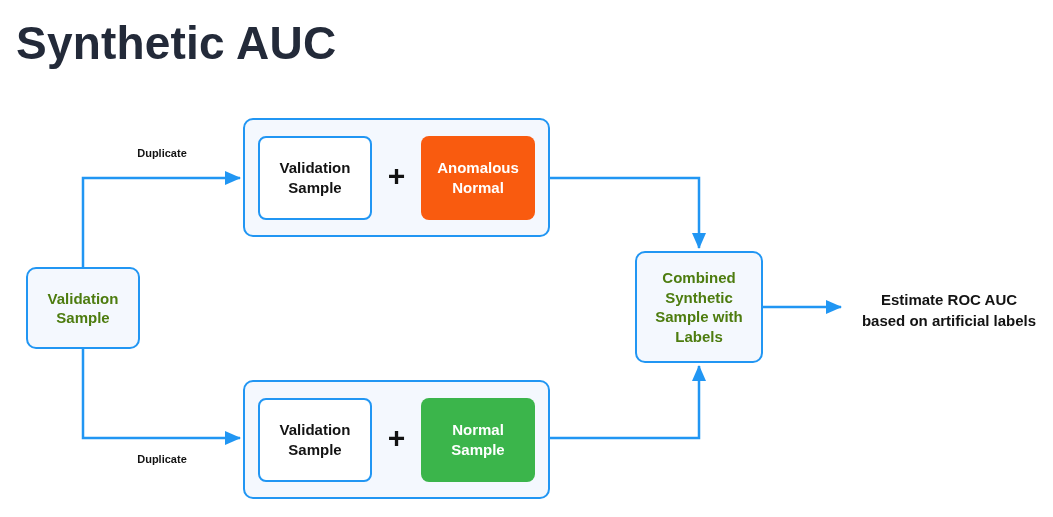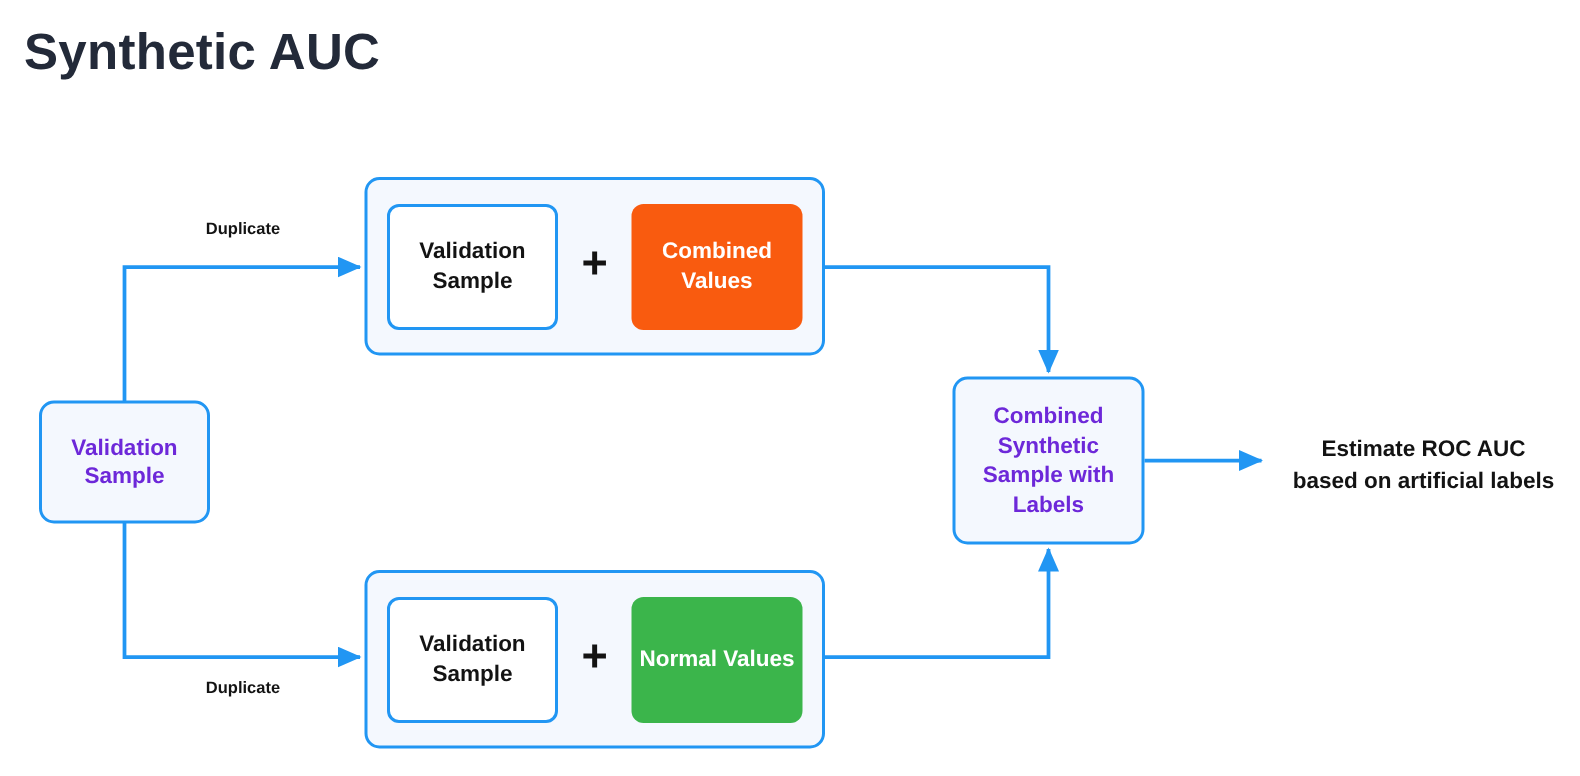--- a/index.html
+++ b/index.html
@@ -9,21 +9,21 @@
     position: relative;
     width: 1053px;
     height: 517px;
     background: #ffffff;
     overflow: hidden;
   }
   .title {
     position: absolute;
     left: 16px;
     top: 16px;
-    font-size: 34px;
+    font-size: 46px;
     font-weight: 700;
     color: #232A39;
     letter-spacing: 0.2px;
   }
   .edges-svg {
     position: absolute;
     left: 0; top: 0;
     width: 1053px; height: 517px;
   }
   .node {
@@ -31,21 +31,21 @@
     border: 2.5px solid #2196F3;
     border-radius: 10px;
     background: #F4F8FE;
     display: flex;
     align-items: center;
     justify-content: center;
     text-align: center;
     font-weight: 700;
     font-size: 15px;
     line-height: 1.3;
-    color: #6d28d9;
+    color: #4d7c0f;
   }
   .node-source { left: 26px; top: 267px; width: 114px; height: 82px; padding: 4px; }
   .group {
     position: absolute;
     width: 307px; height: 119px;
     border: 2.5px solid #2196F3;
     border-radius: 10px;
     background: #F4F8FE;
     display: flex;
     align-items: center;
@@ -131,27 +131,27 @@
   </svg>
 
   <div class="edge-label edge-label-top">Duplicate</div>
   <div class="edge-label edge-label-bottom">Duplicate</div>
 
   <div class="node node-source">Validation Sample</div>
 
   <div class="group group-top">
     <div class="inner-box white-box">Validation Sample</div>
     <div class="plus">+</div>
-    <div class="inner-box value-box orange-box">Combined Values</div>
+    <div class="inner-box value-box orange-box">Anomalous Normal</div>
   </div>
 
   <div class="group group-bottom">
     <div class="inner-box white-box">Validation Sample</div>
     <div class="plus">+</div>
-    <div class="inner-box value-box green-box">Normal Values</div>
+    <div class="inner-box value-box green-box">Normal Sample</div>
   </div>
 
   <div class="node node-combined">Combined Synthetic Sample with Labels</div>
 
   <div class="result-text">
     <div>Estimate ROC AUC</div>
     <div>based on artificial labels</div>
   </div>
 
 </div>

